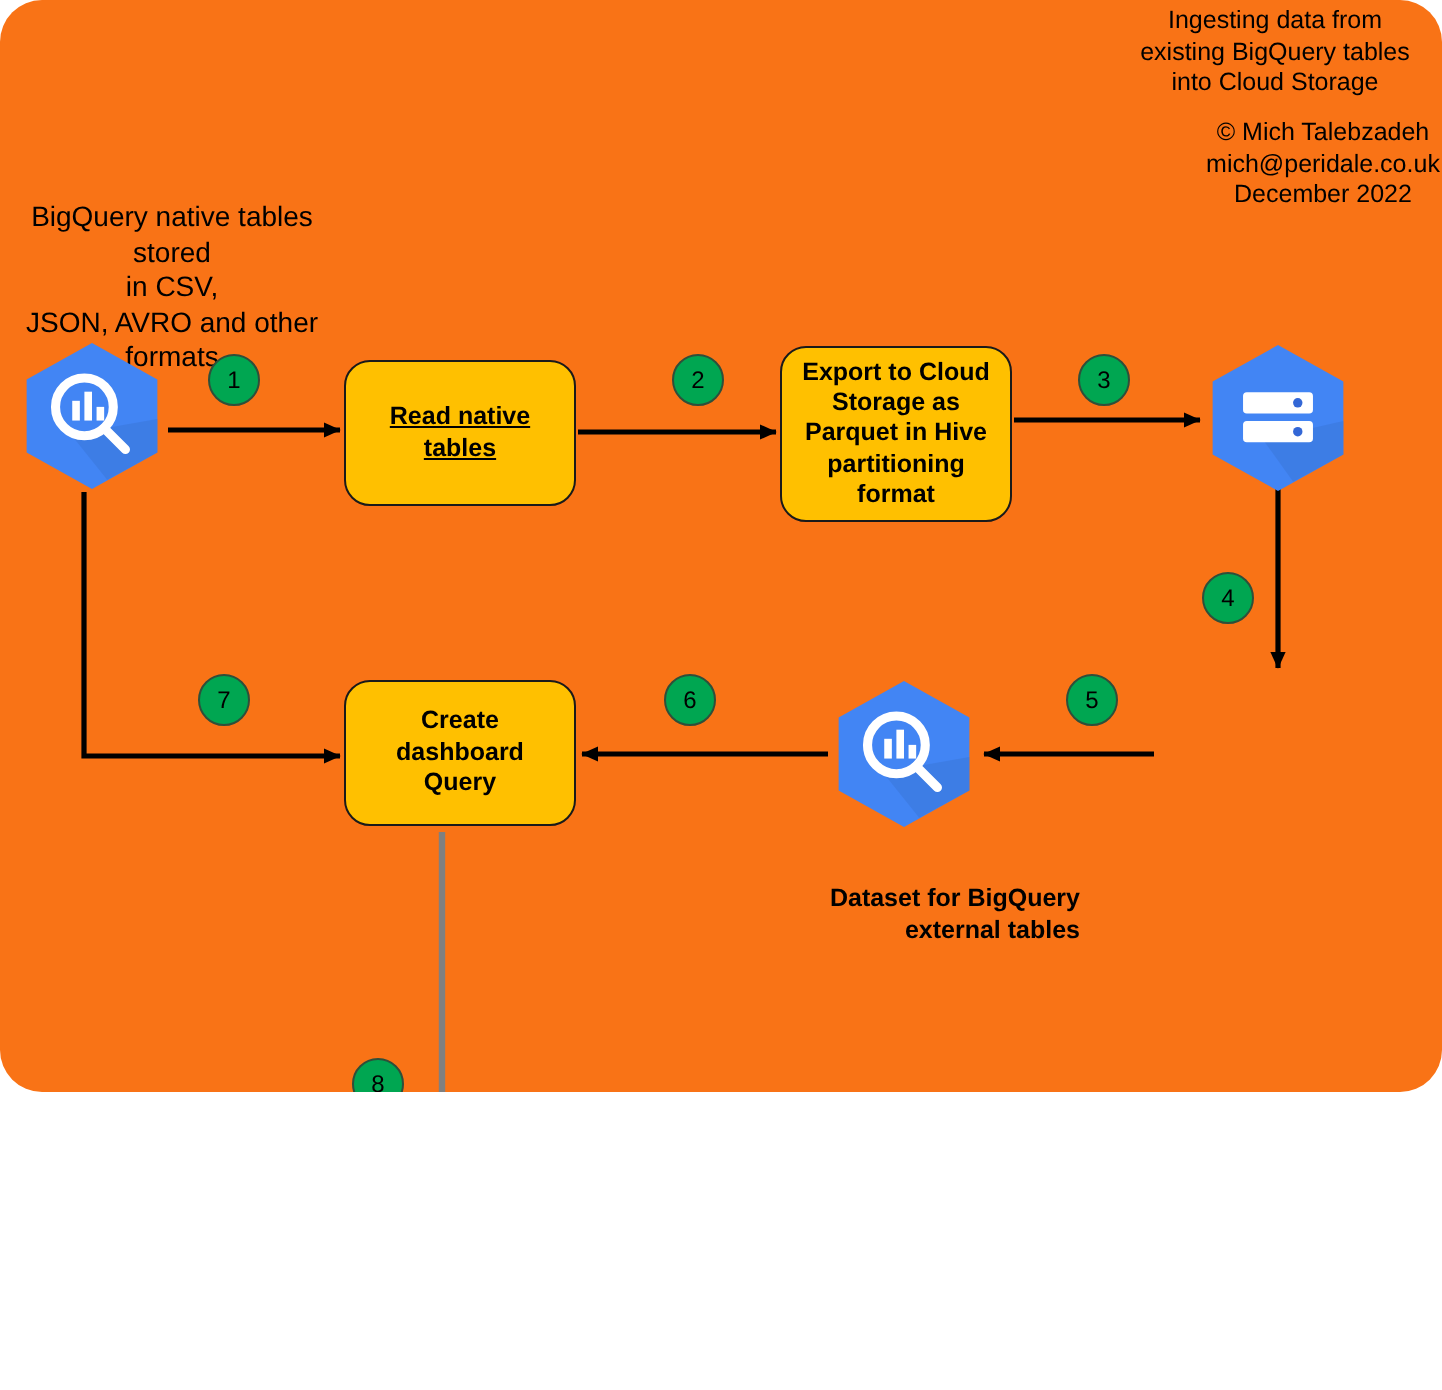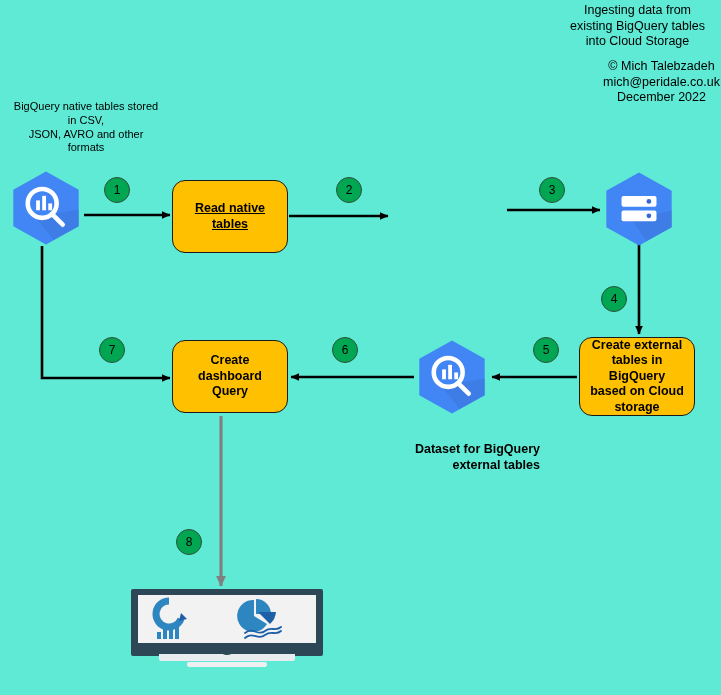--- a/index.html
+++ b/index.html
@@ -6,23 +6,24 @@
     margin: 0;
     padding: 0;
     background: #ffffff;
   }
   body {
     font-family: "Liberation Sans", sans-serif;
   }
   #canvas {
     position: relative;
     width: 721px;
-    height: 695px;
-    background: #5eead4;
+    height: 546px;
+    background: #f97316;
     overflow: hidden;
+    border-radius: 21px;
   }
   .abs { position: absolute; }
 
   
   .txt {
     position: absolute;
     text-align: center;
     color: #000000;
     line-height: 1.25;
     white-space: pre-line;
@@ -30,21 +31,21 @@
   #title-block {
     left: 556px; top: 3px; width: 163px;
     font-size: 12.5px;
   }
   #credit-block {
     left: 580px; top: 59px; width: 163px;
     font-size: 12.5px;
   }
   #source-note {
     left: 0px; top: 100px; width: 172px;
-    font-size: 11px;
+    font-size: 14px;
   }
   #dataset-note {
     left: 370px; top: 442px; width: 170px;
     font-size: 12.5px;
     font-weight: bold;
     text-align: right;
   }
   #dashboard-label {
     left: 130px; top: 677px; width: 195px;
     font-size: 12.5px;
@@ -194,24 +195,25 @@
       <g fill="#FFFFFF">
         <rect x="37" y="40" width="5" height="13"></rect>
         <rect x="45" y="34" width="5" height="19"></rect>
         <rect x="53" y="44" width="5" height="9"></rect>
       </g>
     </svg>
   </div>
 
   <div class="pbox" id="box-read">Read native
 tables</div>
-  <div class="pbox" id="box-external">Create external
-tables in BigQuery
-based on Cloud
-storage</div>
+  <div class="pbox" id="box-export">Export to Cloud
+Storage as
+Parquet in Hive
+partitioning
+format</div>
   <div class="pbox" id="box-federated">Create dashboard
 Query</div>
 
   <div class="badge" id="badge-1">1</div>
   <div class="badge" id="badge-2">2</div>
   <div class="badge" id="badge-3">3</div>
   <div class="badge" id="badge-4">4</div>
   <div class="badge" id="badge-5">5</div>
   <div class="badge" id="badge-6">6</div>
   <div class="badge" id="badge-7">7</div>

